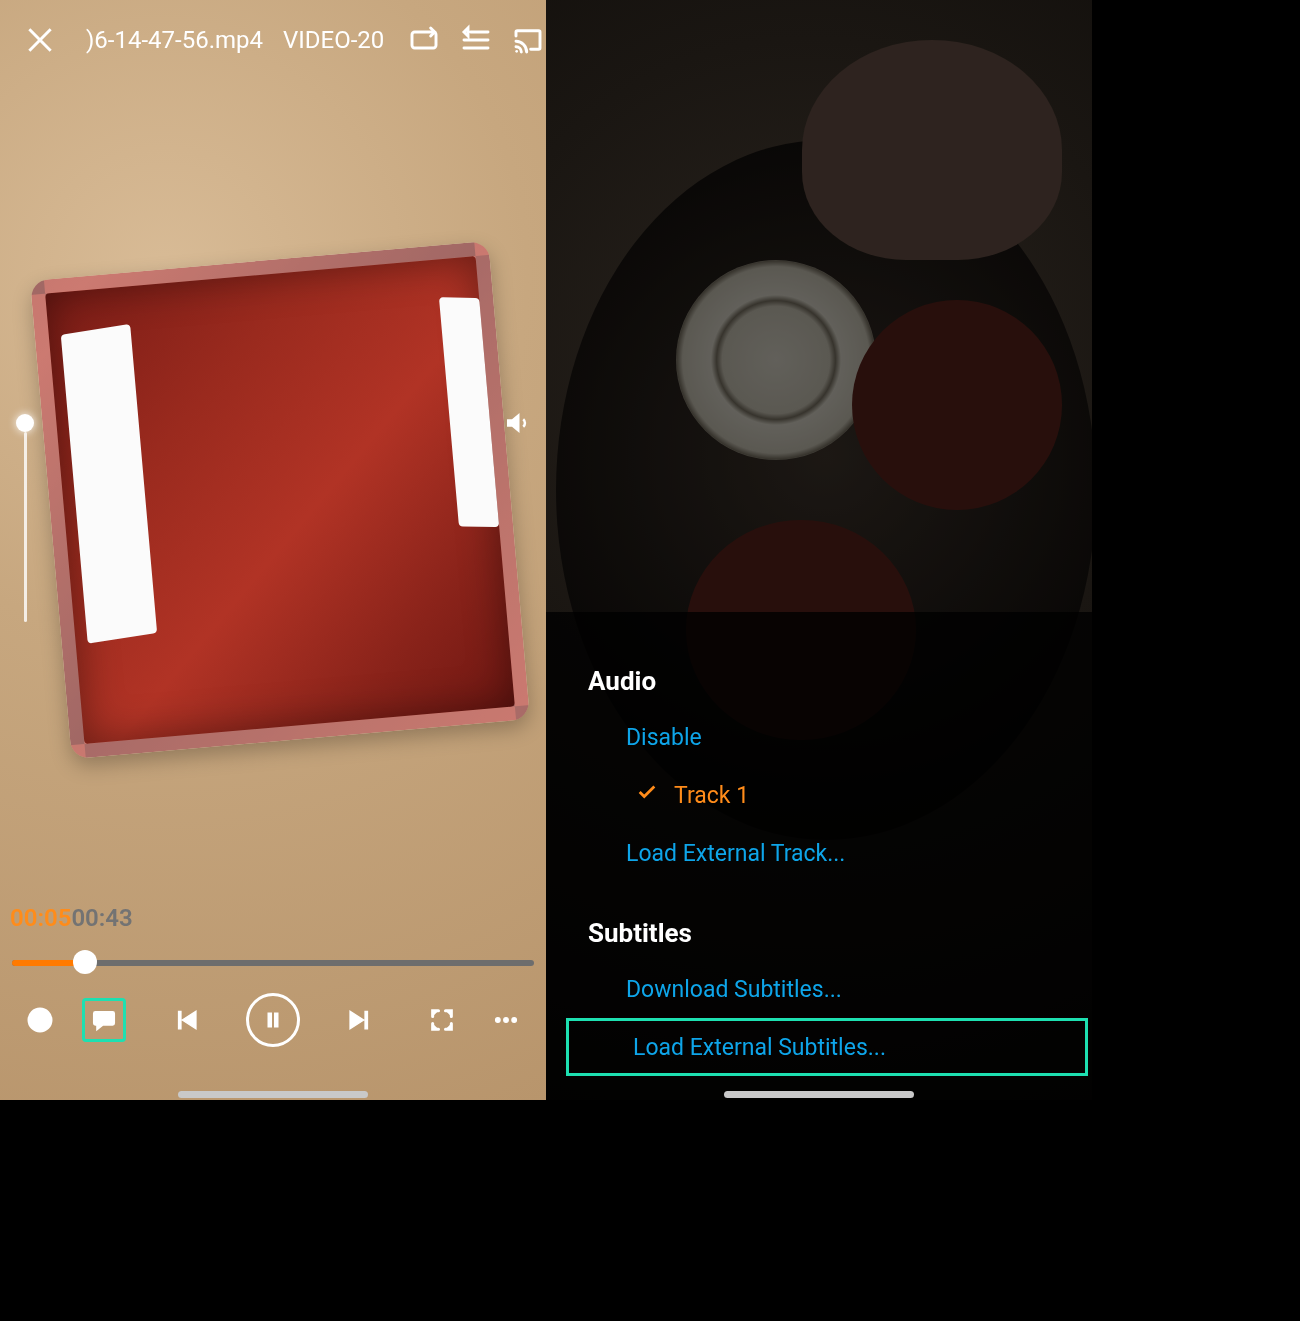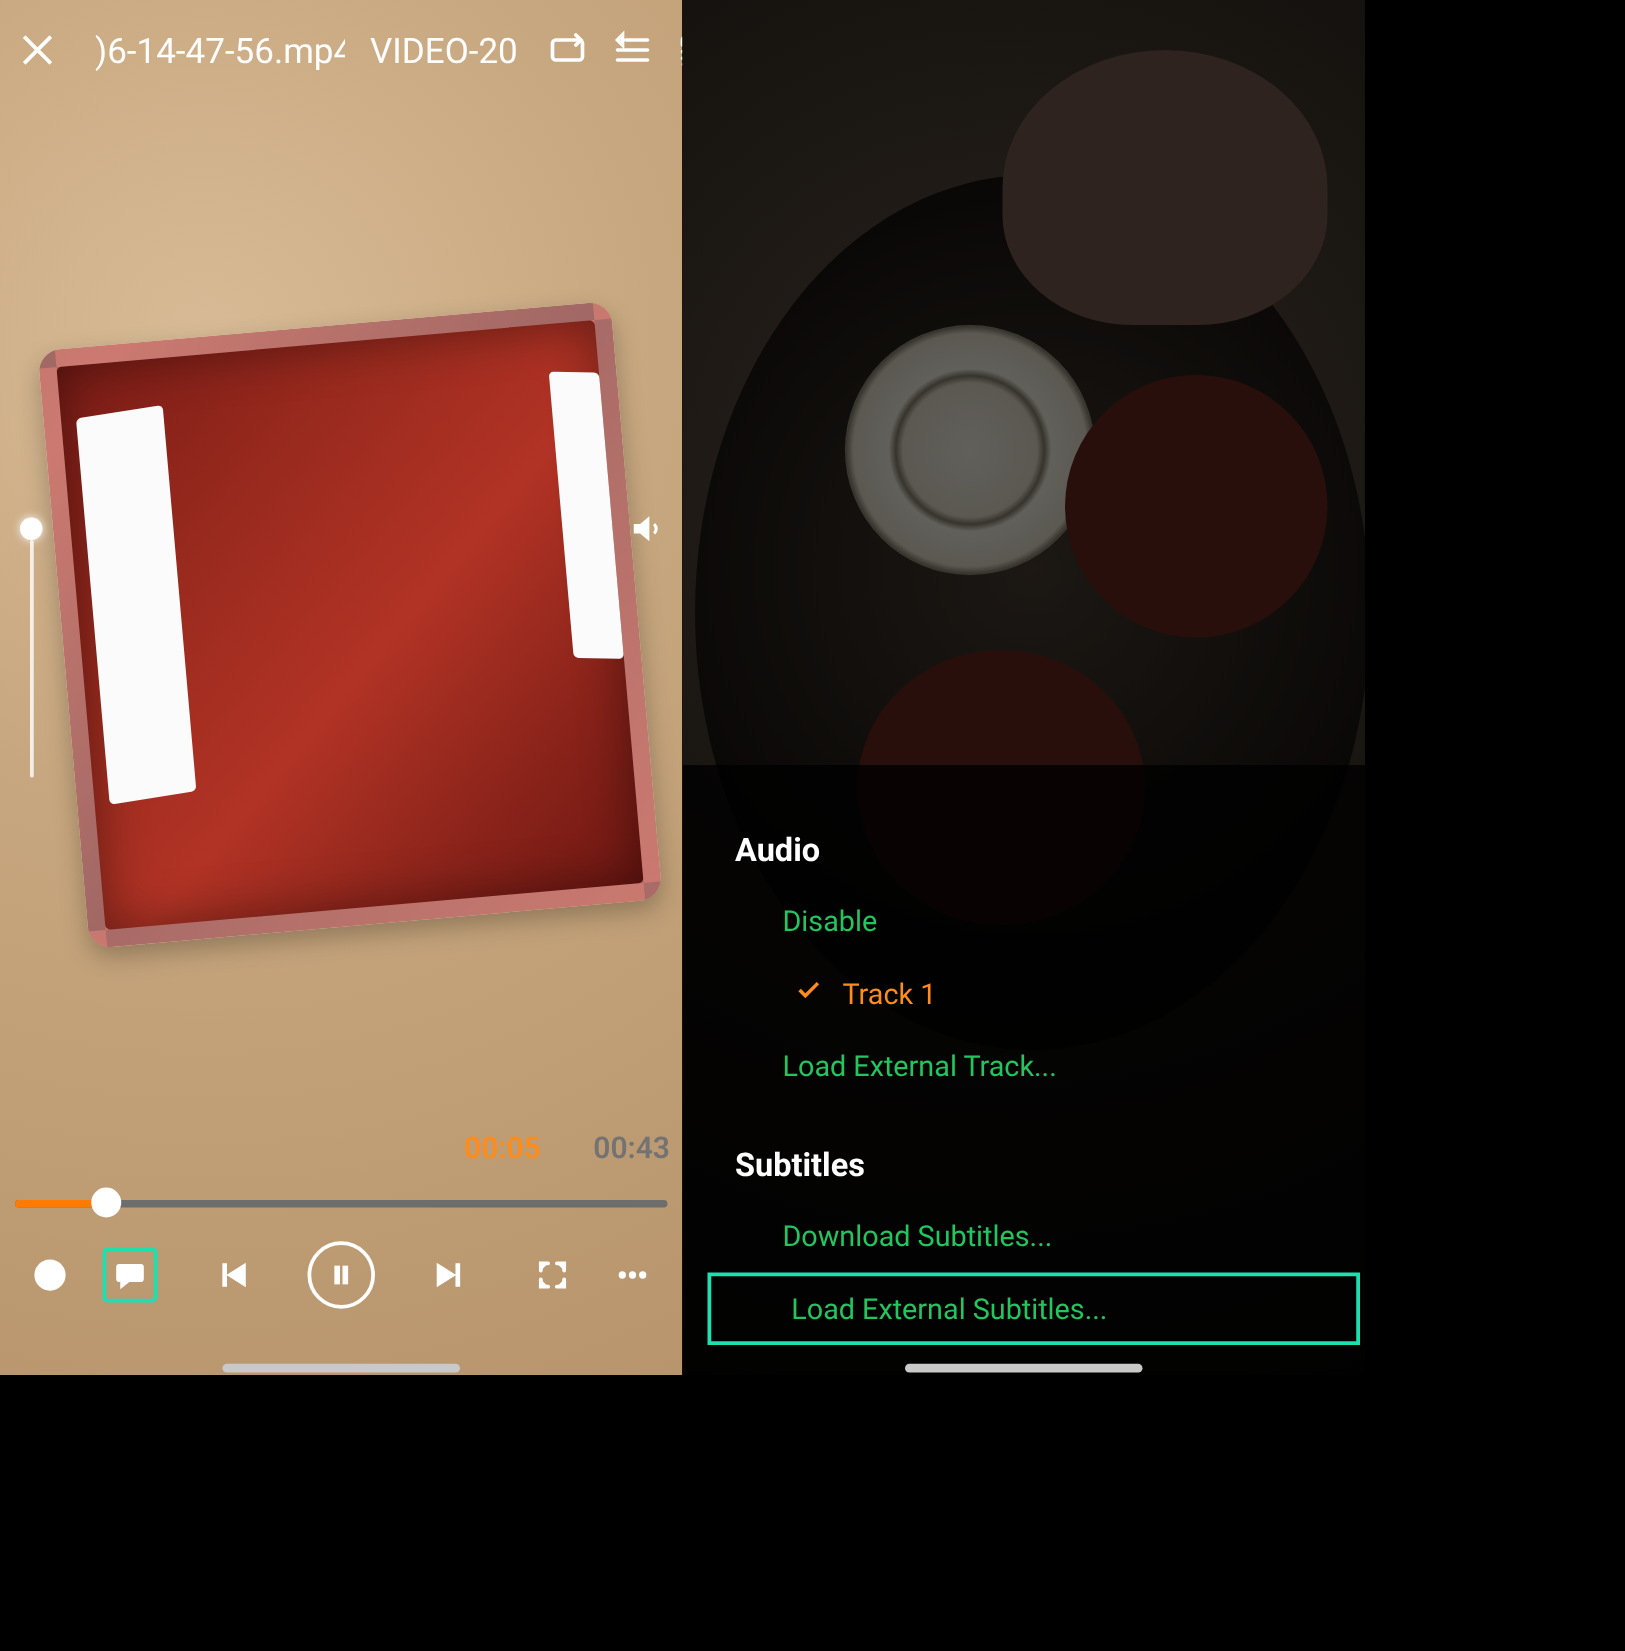--- a/index.html
+++ b/index.html
@@ -6,30 +6,30 @@
   body{background:#000;width:1300px;height:1321px;overflow:hidden;position:relative;}
   .canvas{width:1092px;height:1100px;position:absolute;top:0;left:0;display:flex;}
   .pane{width:546px;height:1100px;position:relative;background:#000;overflow:hidden;}
   
   .video-bg-left{position:absolute;inset:0;background:radial-gradient(circle at 30% 25%,#d8bb96 0%,#c7a77f 40%,#b8956c 100%);}
   .meat-box{position:absolute;top:260px;left:50px;width:460px;height:480px;border-radius:18px;transform:rotate(-5deg);
     background:linear-gradient(135deg,#7a1c16 0%,#9a2a1e 30%,#b13325 55%,#8a231a 80%,#6e1712 100%);
     border:14px solid rgba(255,255,255,0.35);box-shadow:0 8px 20px rgba(0,0,0,0.25),inset 0 0 40px rgba(0,0,0,0.4);}
   .meat-box::before{content:"";position:absolute;left:12px;top:40px;width:70px;height:310px;background:#fbfbfb;border-radius:4px;transform:skewY(-4deg);} 
   .meat-box::after{content:"";position:absolute;right:0px;top:40px;width:40px;height:230px;background:#fbfbfb;border-radius:4px;transform:skewY(6deg);} 
-  .topbar{position:absolute;top:18px;left:0;right:0;height:44px;display:flex;align-items:center;color:#fff;font-size:28px;padding:0 14px;gap:20px;}
+  .topbar{position:absolute;top:18px;left:0;right:0;height:44px;display:flex;align-items:center;color:#fff;font-size:24px;padding:0 24px;gap:20px;}
   .title-scroll{flex:0 0 auto;white-space:nowrap;overflow:hidden;max-width:200px;margin-left:10px;}
   .title-scroll2{flex:0 0 auto;white-space:nowrap;overflow:hidden;max-width:130px;}
   .tb-icon{width:34px;height:34px;display:flex;align-items:center;justify-content:center;color:#fff;}
   .tb-icon svg{width:32px;height:32px;stroke:#fff;fill:none;stroke-width:2.2;}
   .brightness-handle{position:absolute;left:16px;top:414px;width:18px;height:18px;border-radius:50%;background:#fff;box-shadow:0 0 8px rgba(255,255,255,0.9);}
   .brightness-track{position:absolute;left:24px;top:432px;width:3px;height:190px;background:rgba(255,255,255,0.8);border-radius:2px;}
   .volume-icon{position:absolute;right:14px;top:408px;color:#fff;}
   .volume-icon svg{width:30px;height:30px;fill:#fff;}
-  .times{position:absolute;left:10px;right:10px;bottom:168px;display:flex;justify-content:flex-end;font-size:24px;font-weight:600;gap:42px;}
+  .times{position:absolute;left:10px;right:10px;bottom:168px;display:flex;justify-content:flex-start;font-size:24px;font-weight:600;}
   .t-cur{color:#ff8c1a;}
   .t-dur{color:#737373;}
   .seek{position:absolute;left:12px;right:12px;bottom:128px;height:20px;}
   .seek-track{position:absolute;left:0;right:0;top:8px;height:6px;background:#6d6d6d;border-radius:3px;}
   .seek-fill{position:absolute;left:0;top:8px;height:6px;background:#ff7a00;border-radius:3px;width:14%;}
   .seek-thumb{position:absolute;top:-2px;left:14%;width:24px;height:24px;margin-left:-12px;background:#fff;border-radius:50%;}
   .controls{position:absolute;left:0;right:0;bottom:46px;height:68px;display:flex;align-items:center;padding:0 18px;gap:20px;color:#fff;}
   .ctl{width:44px;height:44px;display:flex;align-items:center;justify-content:center;}
   .ctl svg{stroke:#fff;fill:#fff;}
   .ctl.ring{width:54px;height:54px;border:3px solid #fff;border-radius:50%;}
@@ -42,21 +42,21 @@
        background:radial-gradient(circle at 50% 45%,#332b24 0%,#0f0c0a 70%,#050403 100%);filter:brightness(0.55);}
   .onion{position:absolute;top:260px;left:130px;width:200px;height:200px;border-radius:50%;
        background:radial-gradient(circle,#d9d5c8 0%,#c9c4b5 38%,#7a7364 42%,#d9d5c8 46%,#c9c4b5 66%,#7a7364 70%,#d9d5c8 74%);
        filter:brightness(0.45);}
   .patty1{position:absolute;top:300px;right:30px;width:210px;height:210px;border-radius:50%;background:#5a211a;filter:brightness(0.45);}
   .patty2{position:absolute;top:520px;left:140px;width:230px;height:220px;border-radius:50%;background:#5a211a;filter:brightness(0.45);}
   .hand{position:absolute;top:40px;right:30px;width:260px;height:220px;border-radius:50% 50% 40% 40%;background:#5b463d;filter:brightness(0.5);}
   .menu-overlay{position:absolute;left:0;right:0;bottom:0;top:612px;background:rgba(0,0,0,0.78);} 
   .menu{position:absolute;left:0;right:0;bottom:0;color:#fff;}
   .section-title{font-size:26px;font-weight:700;color:#fff;padding:20px 26px 12px;}
-  .menu-item{display:flex;align-items:center;height:58px;padding:0 28px 0 64px;font-size:23px;color:#22c55e;position:relative;}
+  .menu-item{display:flex;align-items:center;height:58px;padding:0 28px 0 64px;font-size:23px;color:#0ea5e9;position:relative;}
   .menu-item.selected{color:#ff8c1a;margin-left:48px;}
   .menu-item .check{position:absolute;left:26px;top:50%;transform:translateY(-50%);}
   .menu-item .check svg{width:22px;height:22px;stroke:#ff8c1a;stroke-width:3;fill:none;}
   .hl-row{border:3px solid #1de0b1;margin:0 4px;}
   .home-ind-r{position:absolute;bottom:2px;left:50%;transform:translateX(-50%);width:190px;height:7px;border-radius:4px;background:#c9c9c9;}
 </style>
 </head>
 <body>
 
 <div class="canvas">

